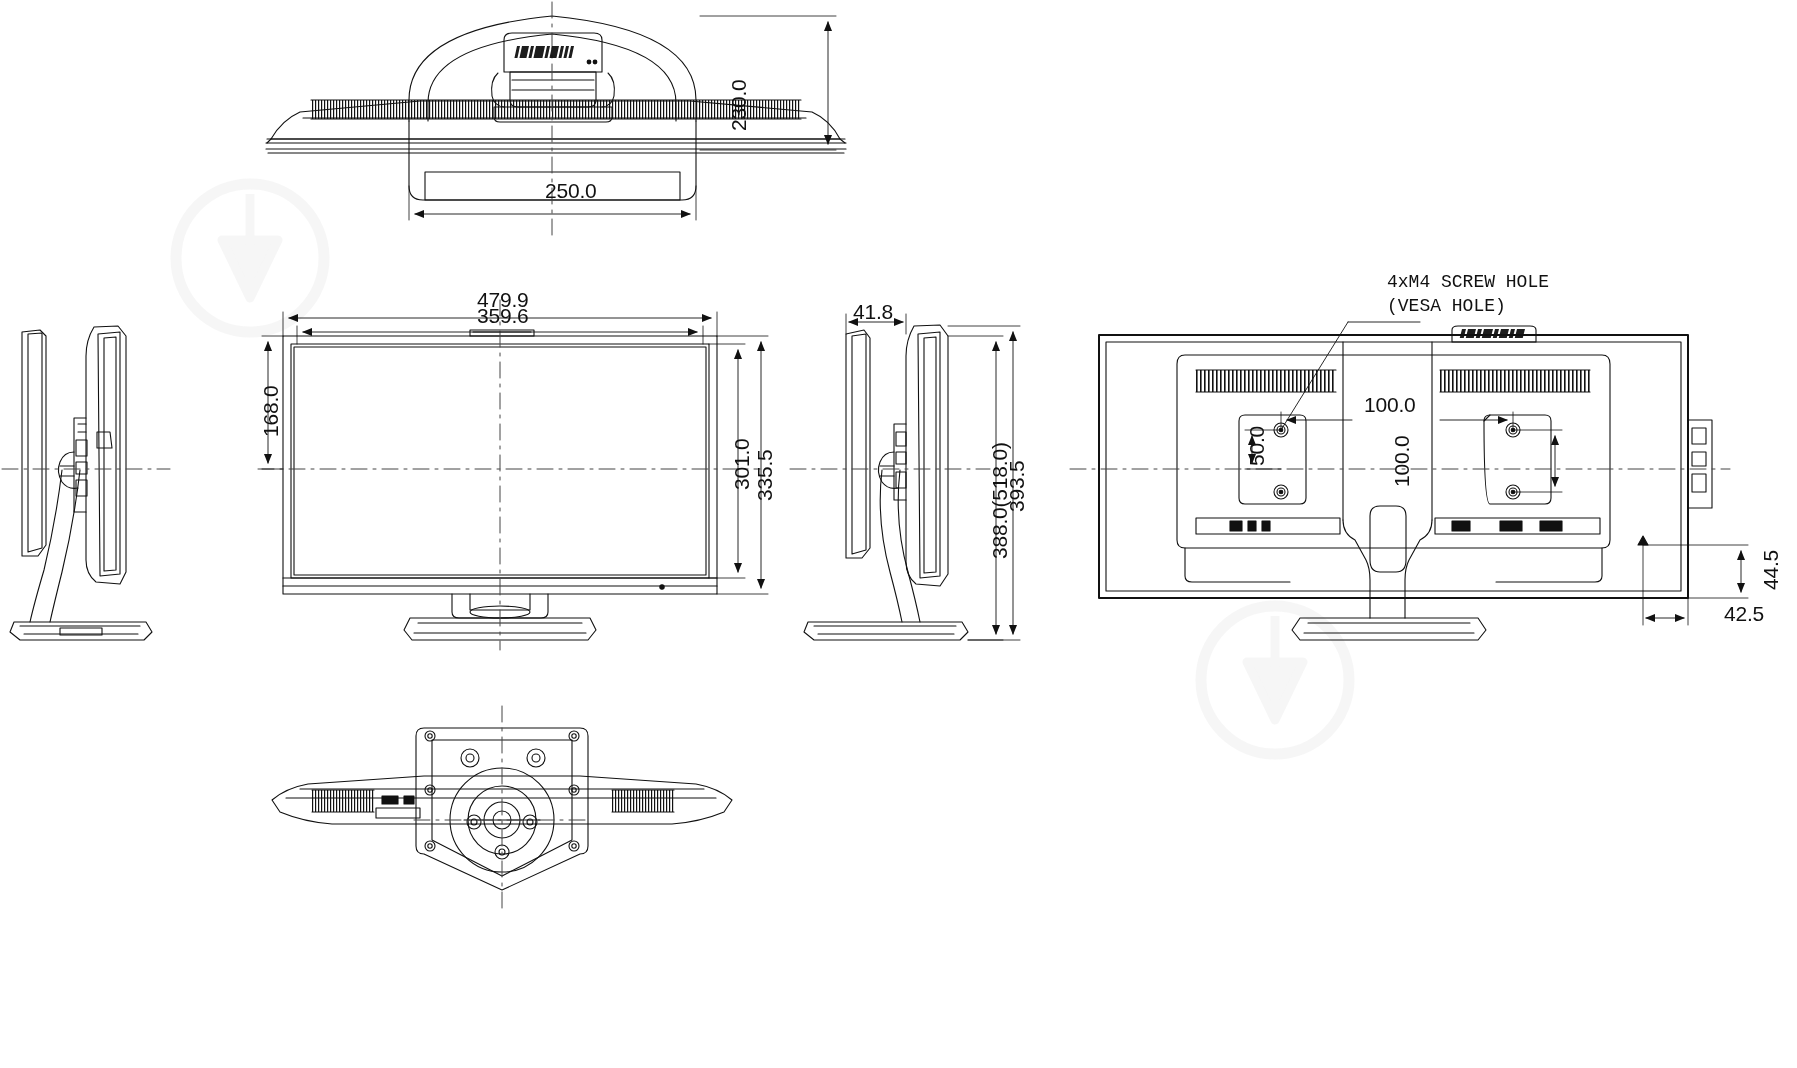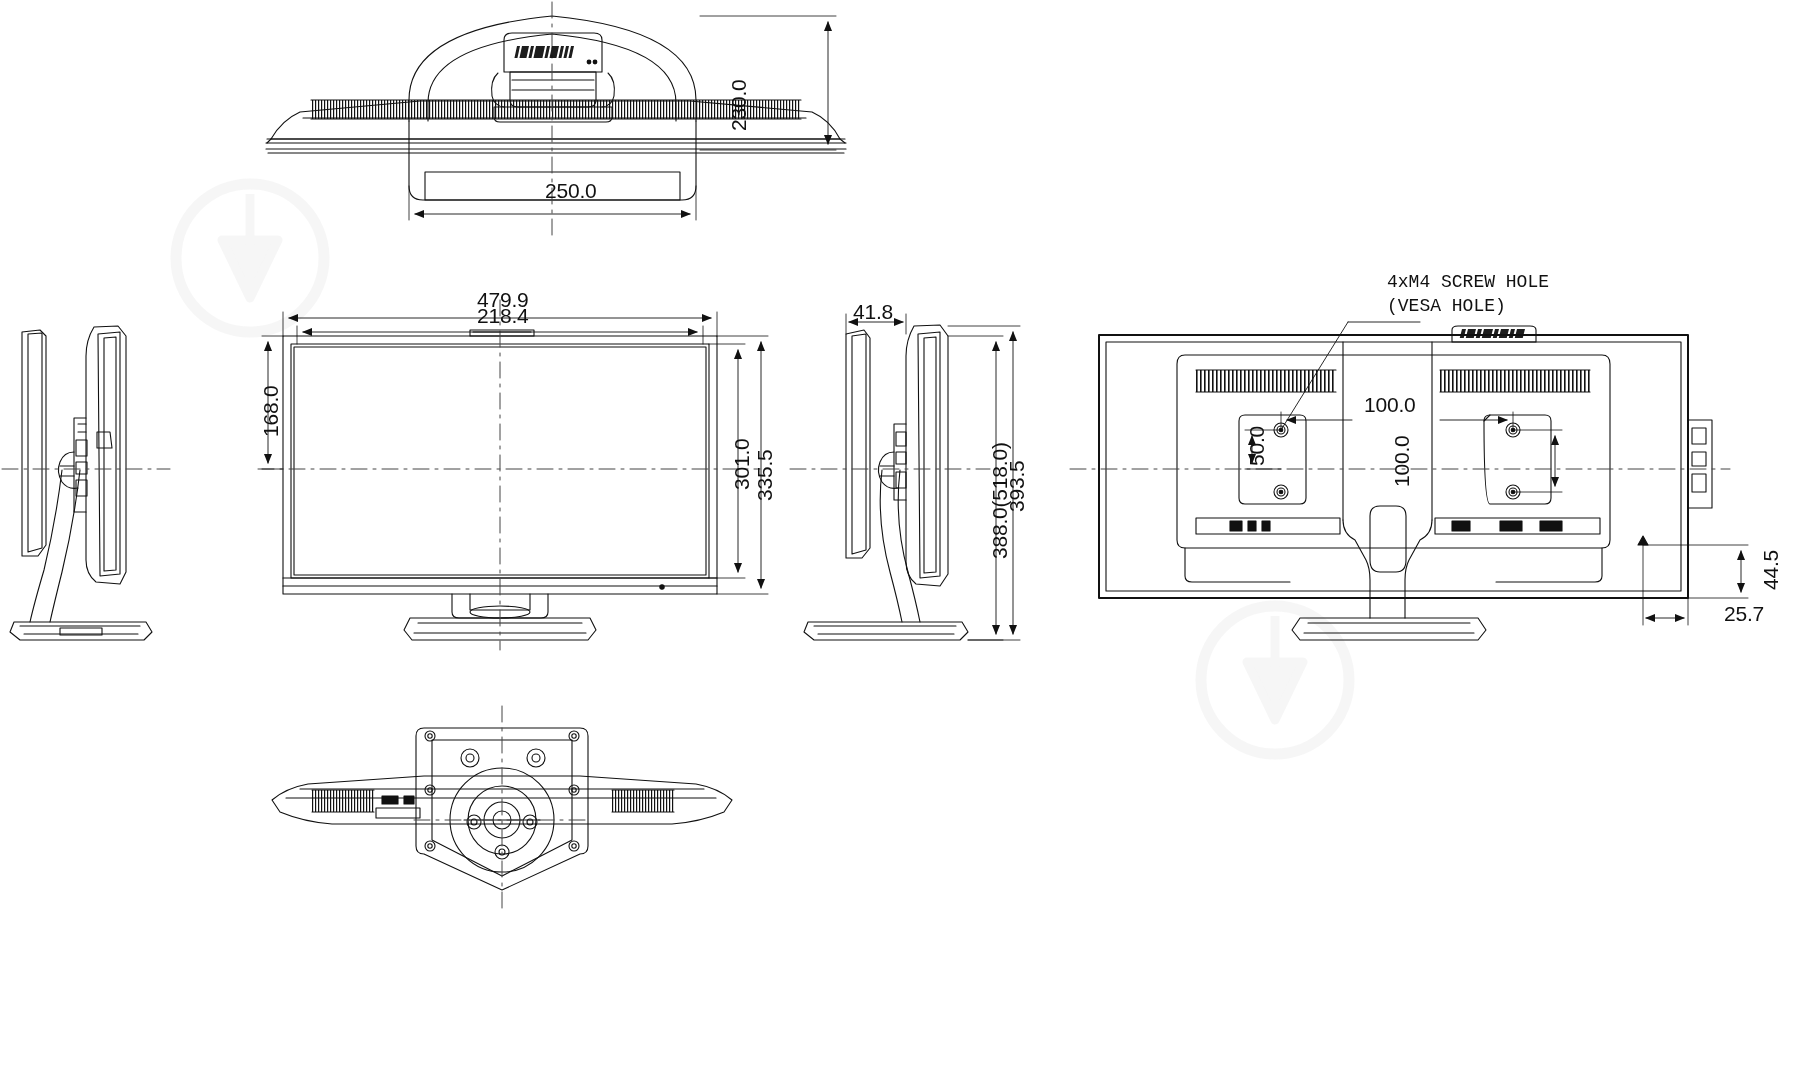--- a/index.html
+++ b/index.html
@@ -438,21 +438,21 @@
       </g>
     </g>
   </svg>
 
   <div class="dim-text" style="left:508px; top:180px;margin-left:37px;">250.0</div>
 
   <div class="dim-text vert" style="left:728px; top:131px;">230.0</div>
 
   <div class="dim-text" style="left:477px; top:289px;">479.9</div>
 
-  <div class="dim-text" style="left:477px; top:305px;">218.4</div>
+  <div class="dim-text" style="left:477px; top:305px;">359.6</div>
 
   <div class="dim-text vert" style="left:260px; top:437px;">168.0</div>
 
   <div class="dim-text vert" style="left:731px; top:490px;">301.0</div>
 
   <div class="dim-text vert" style="left:754px; top:501px;">335.5</div>
 
   <div class="dim-text" style="left:853px; top:301px;">41.8</div>
 
   <div class="dim-text vert" style="left:989px; top:559px;">388.0(518.0)</div>
@@ -464,15 +464,15 @@
   <div class="note-text" style="left:1387px; top:296px;">(VESA HOLE)</div>
 
   <div class="dim-text" style="left:1364px; top:394px;">100.0</div>
 
   <div class="dim-text vert" style="left:1246px; top:466px;">50.0</div>
 
   <div class="dim-text vert" style="left:1391px; top:487px;">100.0</div>
 
   <div class="dim-text vert" style="left:1760px; top:590px;">44.5</div>
 
-  <div class="dim-text" style="left:1724px; top:603px;">25.7</div>
+  <div class="dim-text" style="left:1724px; top:603px;">42.5</div>
 
 </div>
 
 </body></html>

